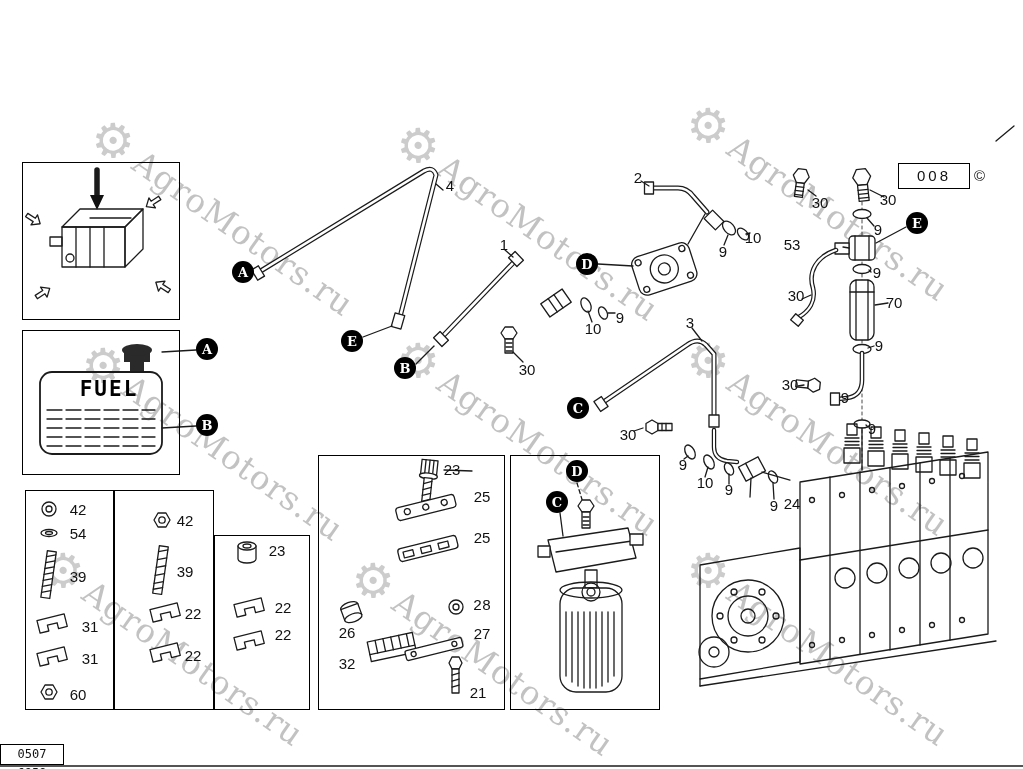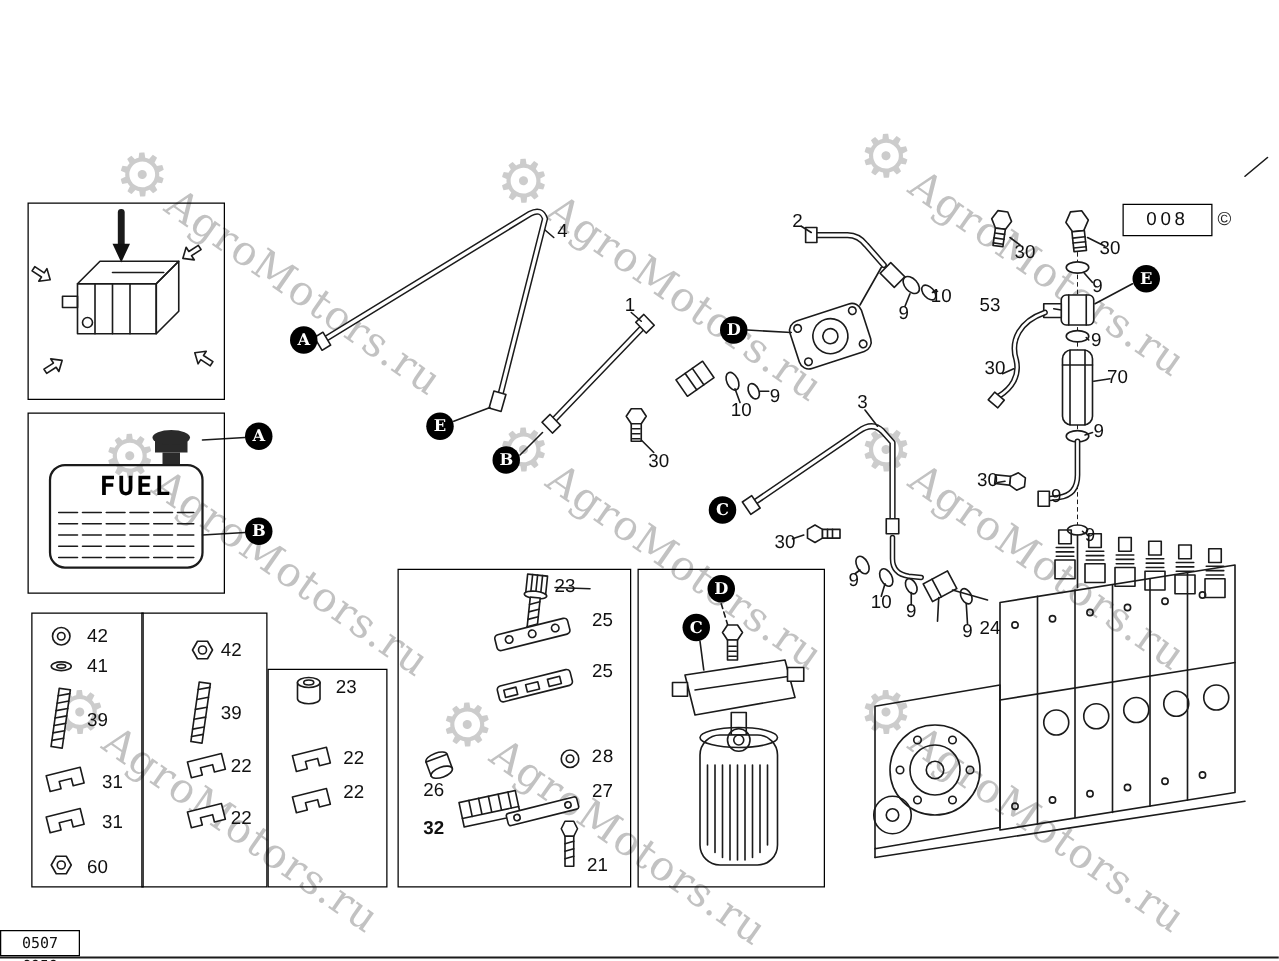--- a/index.html
+++ b/index.html
@@ -553,37 +553,37 @@
       <div class="callout" style="left: 790px; top: 384px;">30</div>
       <div class="callout" style="left: 845px; top: 397px;">9</div>
       <div class="callout" style="left: 872px; top: 428px;">9</div>
       <div class="callout" style="left: 628px; top: 434px;">30</div>
       <div class="callout" style="left: 683px; top: 464px;">9</div>
       <div class="callout" style="left: 705px; top: 482px;">10</div>
       <div class="callout" style="left: 729px; top: 489px;">9</div>
       <div class="callout" style="left: 792px; top: 503px;">24</div>
       <div class="callout" style="left: 774px; top: 505px;">9</div>
       <div class="callout" style="left: 78px; top: 509px;">42</div>
-      <div class="callout" style="left: 78px; top: 533px;">41</div>
+      <div class="callout" style="left: 78px; top: 533px;">54</div>
       <div class="callout" style="left: 78px; top: 576px;">39</div>
       <div class="callout" style="left: 90px; top: 626px;">31</div>
       <div class="callout" style="left: 90px; top: 658px;">31</div>
       <div class="callout" style="left: 78px; top: 694px;">60</div>
       <div class="callout" style="left: 185px; top: 520px;">42</div>
       <div class="callout" style="left: 185px; top: 571px;">39</div>
       <div class="callout" style="left: 193px; top: 613px;">22</div>
       <div class="callout" style="left: 193px; top: 655px;">22</div>
       <div class="callout" style="left: 277px; top: 550px;">23</div>
       <div class="callout" style="left: 283px; top: 607px;">22</div>
       <div class="callout" style="left: 283px; top: 634px;">22</div>
       <div class="callout" style="left: 452px; top: 469px;">23</div>
       <div class="callout" style="left: 482px; top: 496px;">25</div>
       <div class="callout" style="left: 482px; top: 537px;">25</div>
       <div class="callout" style="left: 347px; top: 595px; margin-top: 37px;">26</div>
-      <div class="callout" style="left: 347px; top: 663px; font-weight: bold;">32</div>
+      <div class="callout" style="left: 347px; top: 663px;">32</div>
       <div class="callout" style="left: 482px; top: 606px; font-family: Liberation Mono, monospace;">28</div>
       <div class="callout" style="left: 482px; top: 633px;">27</div>
       <div class="callout" style="left: 478px; top: 692px;">21</div>
       <div class="badge" style="left: 243px; top: 272px;">A</div>
       <div class="badge" style="left: 352px; top: 341px;">E</div>
       <div class="badge" style="left: 405px; top: 368px;">B</div>
       <div class="badge" style="left: 587px; top: 264px;">D</div>
       <div class="badge" style="left: 578px; top: 408px;">C</div>
       <div class="badge" style="left: 917px; top: 223px;">E</div>
       <div class="badge" style="left: 207px; top: 349px;">A</div>

